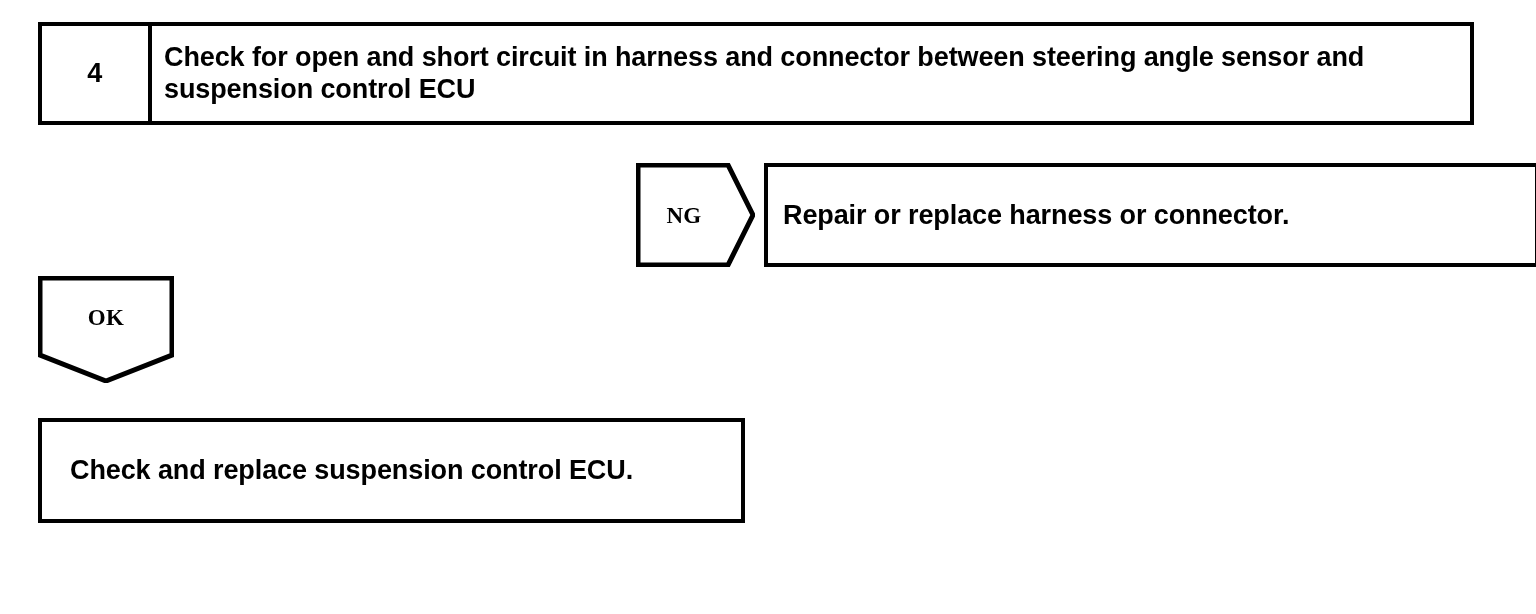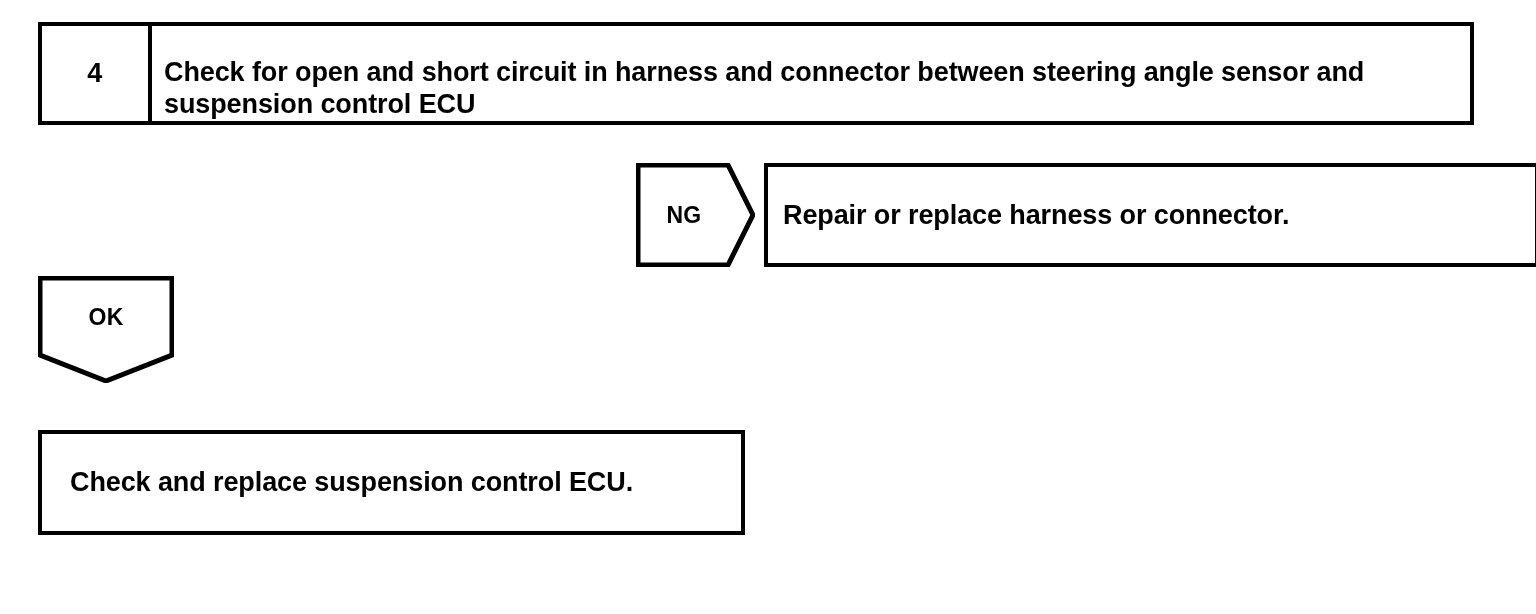--- a/index.html
+++ b/index.html
@@ -47,21 +47,21 @@
   }
   .step-number {
     font-size: 27px;
     font-weight: bold;
     letter-spacing: 0.5px;
     line-height: 1;
   }
   .step-text-cell {
     flex: 1;
     display: flex;
-    align-items: flex-end;
+    align-items: center;
     padding-left: 12px;
     padding-right: 10px;
     box-sizing: border-box;
   }
   .step-text {
     font-size: 27px;
     font-weight: bold;
     line-height: 1.18;
     letter-spacing: -0.1px;
     max-width: 1240px;
@@ -80,20 +80,21 @@
     display: block;
     width: 100%;
     height: 100%;
   }
   .tag-label {
     position: absolute;
     font-size: 23px;
     font-weight: bold;
     letter-spacing: 0.3px;
     line-height: 1;
+    font-family: Liberation Serif, serif;
   }
   .ng-label {
     left: 0;
     top: 0;
     width: 96px;
     height: 104px;
     display: flex;
     align-items: center;
     justify-content: center;
   }
@@ -143,21 +144,20 @@
     top: 418px;
     width: 707px;
     height: 105px;
     box-sizing: border-box;
     border: 4px solid #000000;
     background: #ffffff;
     display: flex;
     align-items: center;
     padding-left: 28px;
     padding-right: 14px;
-    margin-top: 12px;
   }
   .result-box-text {
     font-size: 27px;
     font-weight: bold;
     letter-spacing: -0.1px;
     line-height: 1.2;
   }
 </style>
 </head>
 <body>

